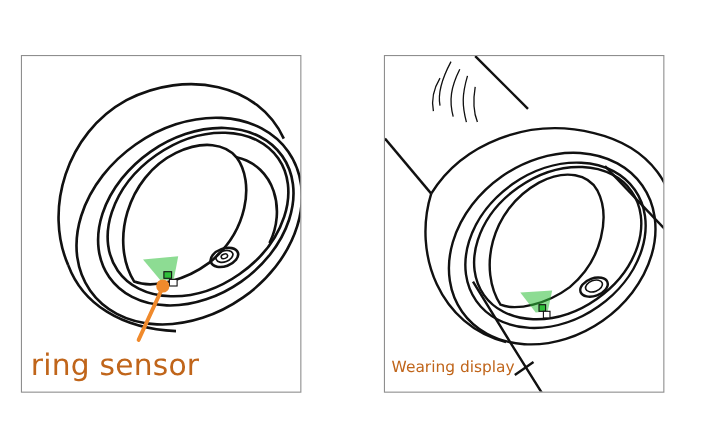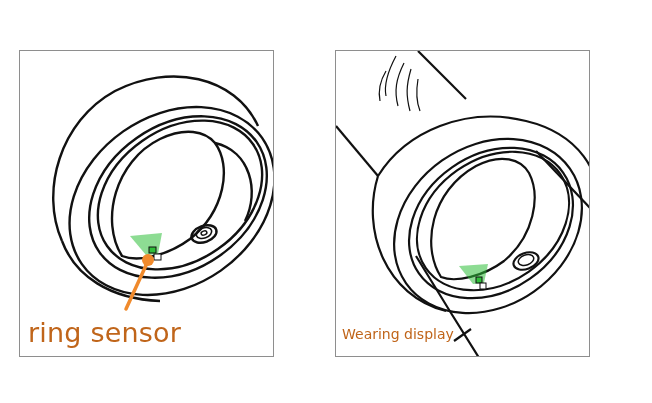--- a/index.html
+++ b/index.html
@@ -1,19 +1,19 @@
 <!DOCTYPE html>
 <html><head>
   <meta charset="utf-8">
   <style>
     html, body { margin: 0; padding: 0; background: #ffffff; }
     body { width: 652px; height: 403px; position: relative; overflow: hidden; font-family: "Liberation Sans", sans-serif; }
     .panel { position: absolute; top: 50px; width: 255px; height: 307px; border: 1.5px solid #8e8e8e; box-sizing: border-box; background: #fff; overflow: hidden; }
     #panel-left { left: 19px; }
-    #panel-right { left: 335px; }
+    #panel-right { left: 349px; }
     .panel svg { position: absolute; left: 0; top: 0; }
     .caption { position: absolute; color: #c0651a; white-space: nowrap; }
     #caption-left { left: 8px; top: 266px; font-size: 27px; font-family: "DejaVu Sans", sans-serif; letter-spacing: 0.2px; }
     #caption-right { left: 6px; top: 275px; font-size: 14px; font-family: "DejaVu Sans", sans-serif; }
   </style>
 </head>
 <body>
 
 <div class="panel" id="panel-left">
   <svg width="295" height="307" viewBox="0 0 295 307">

